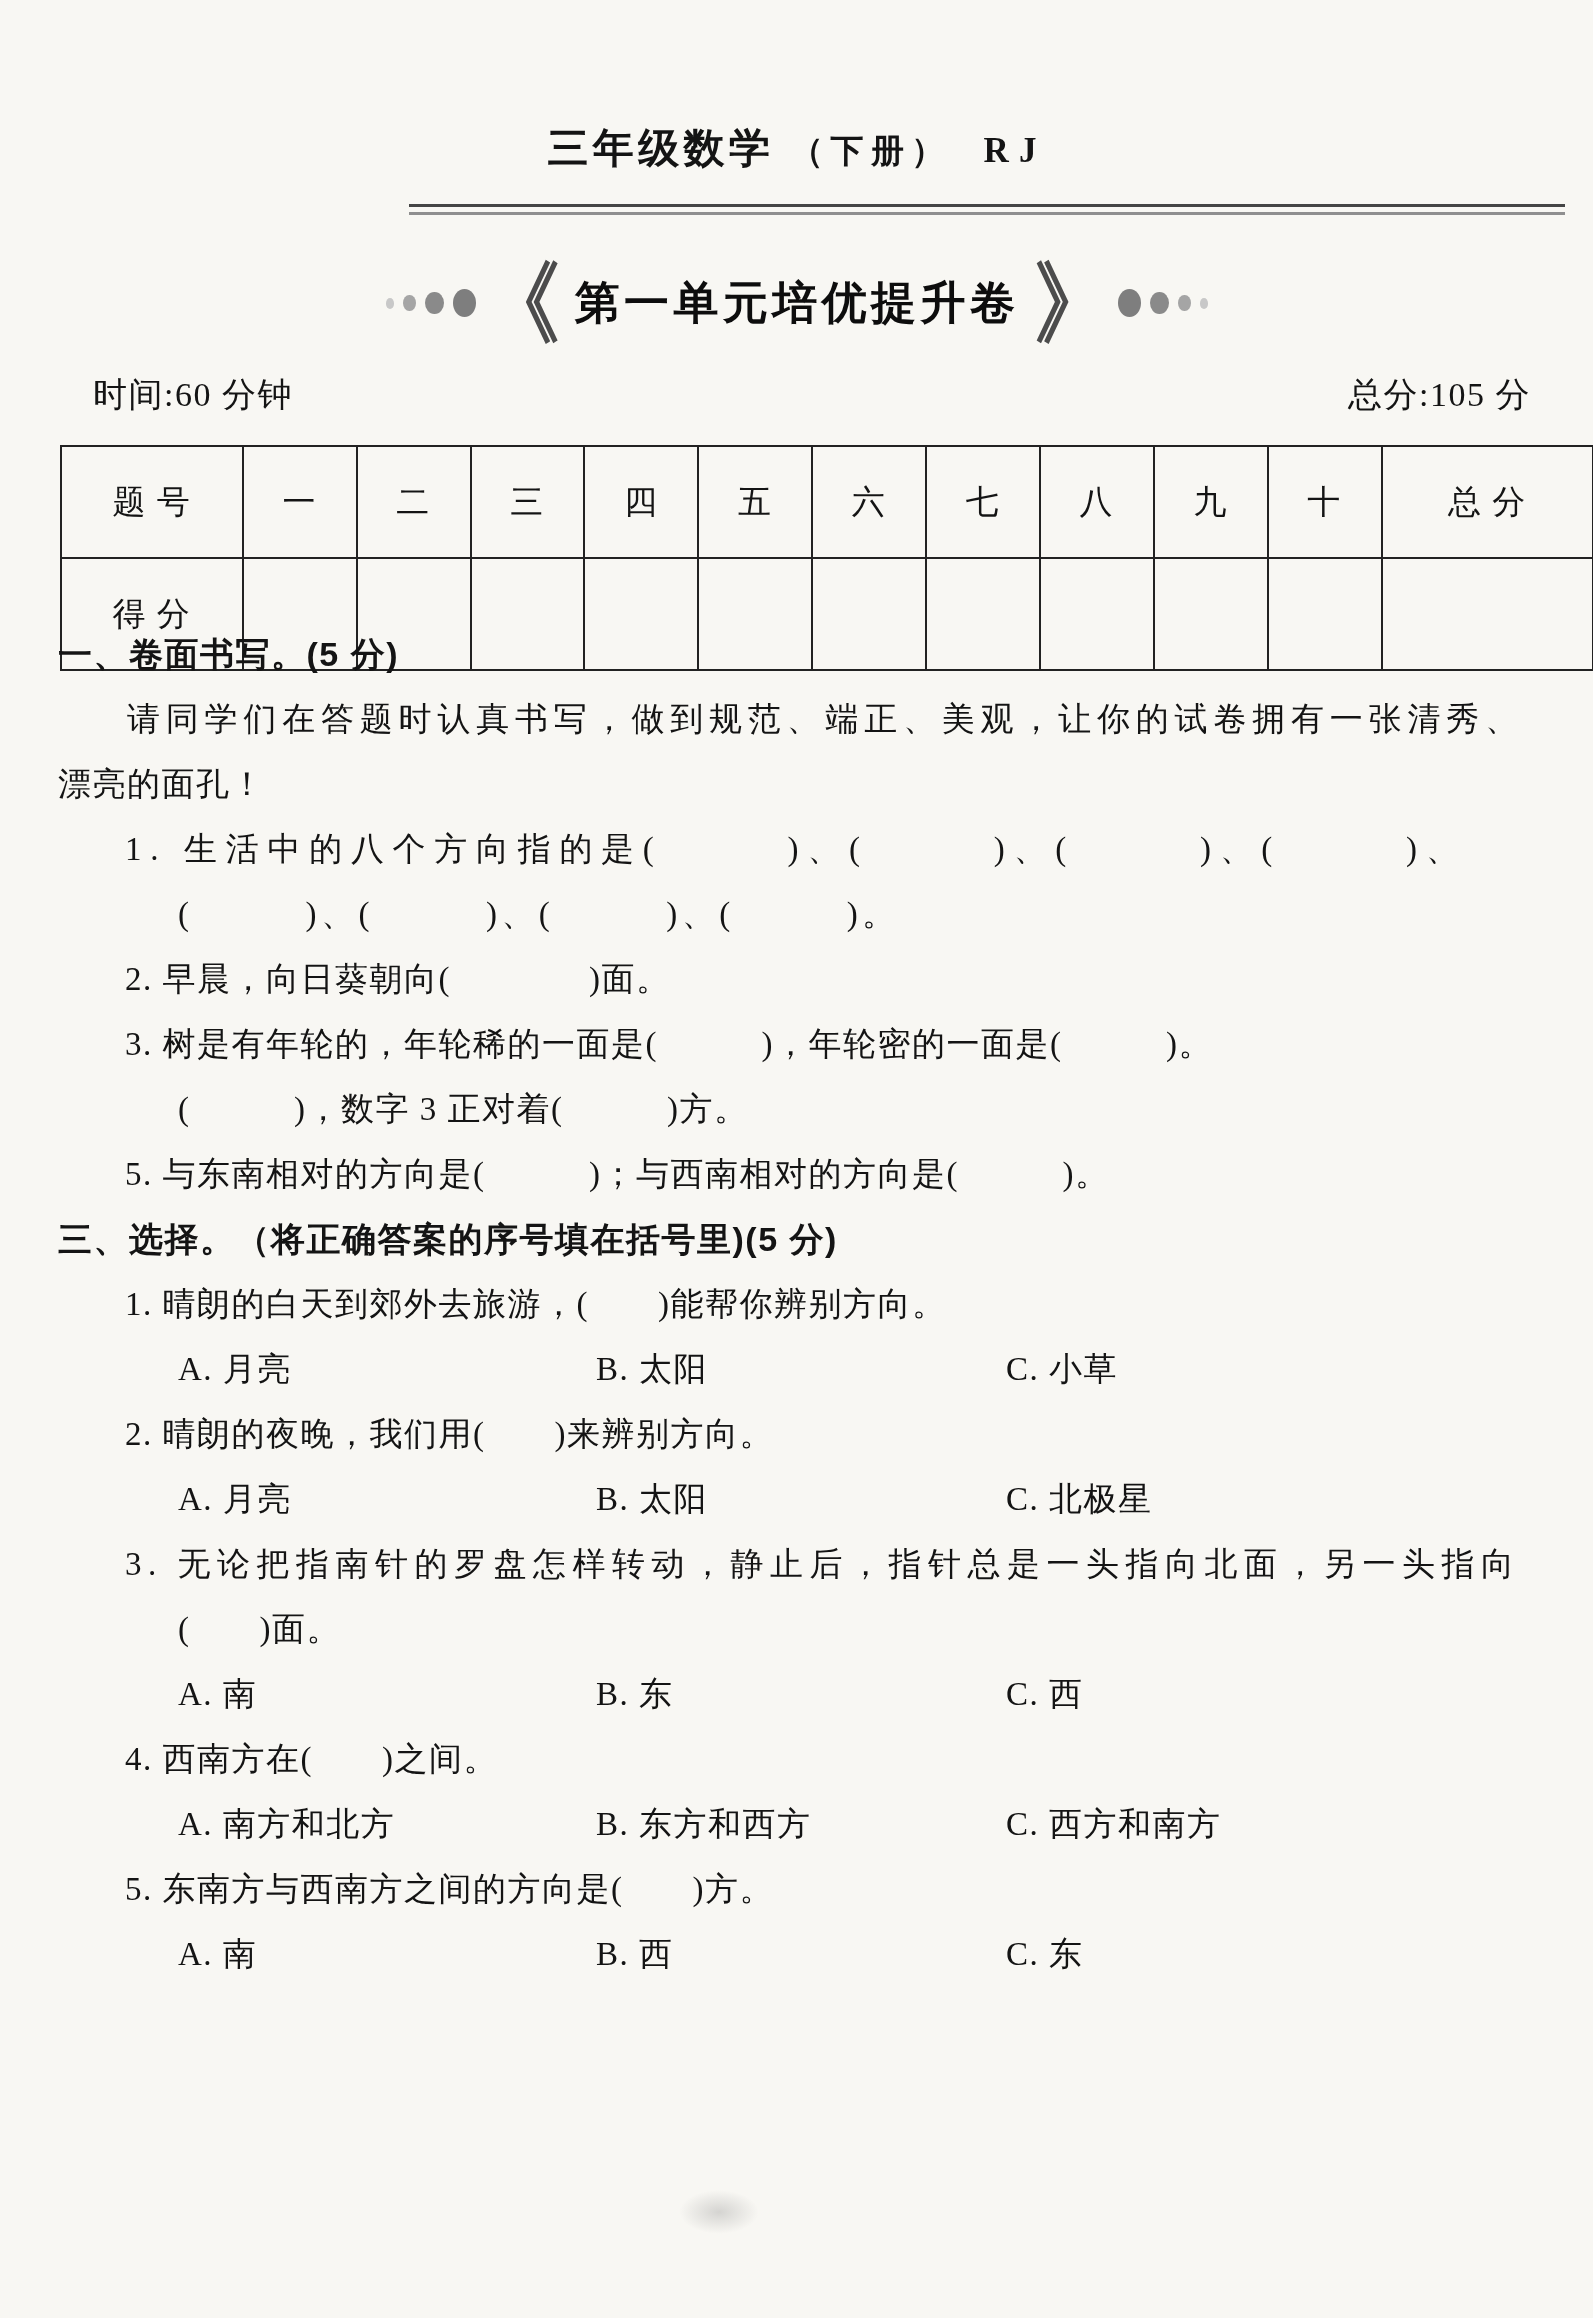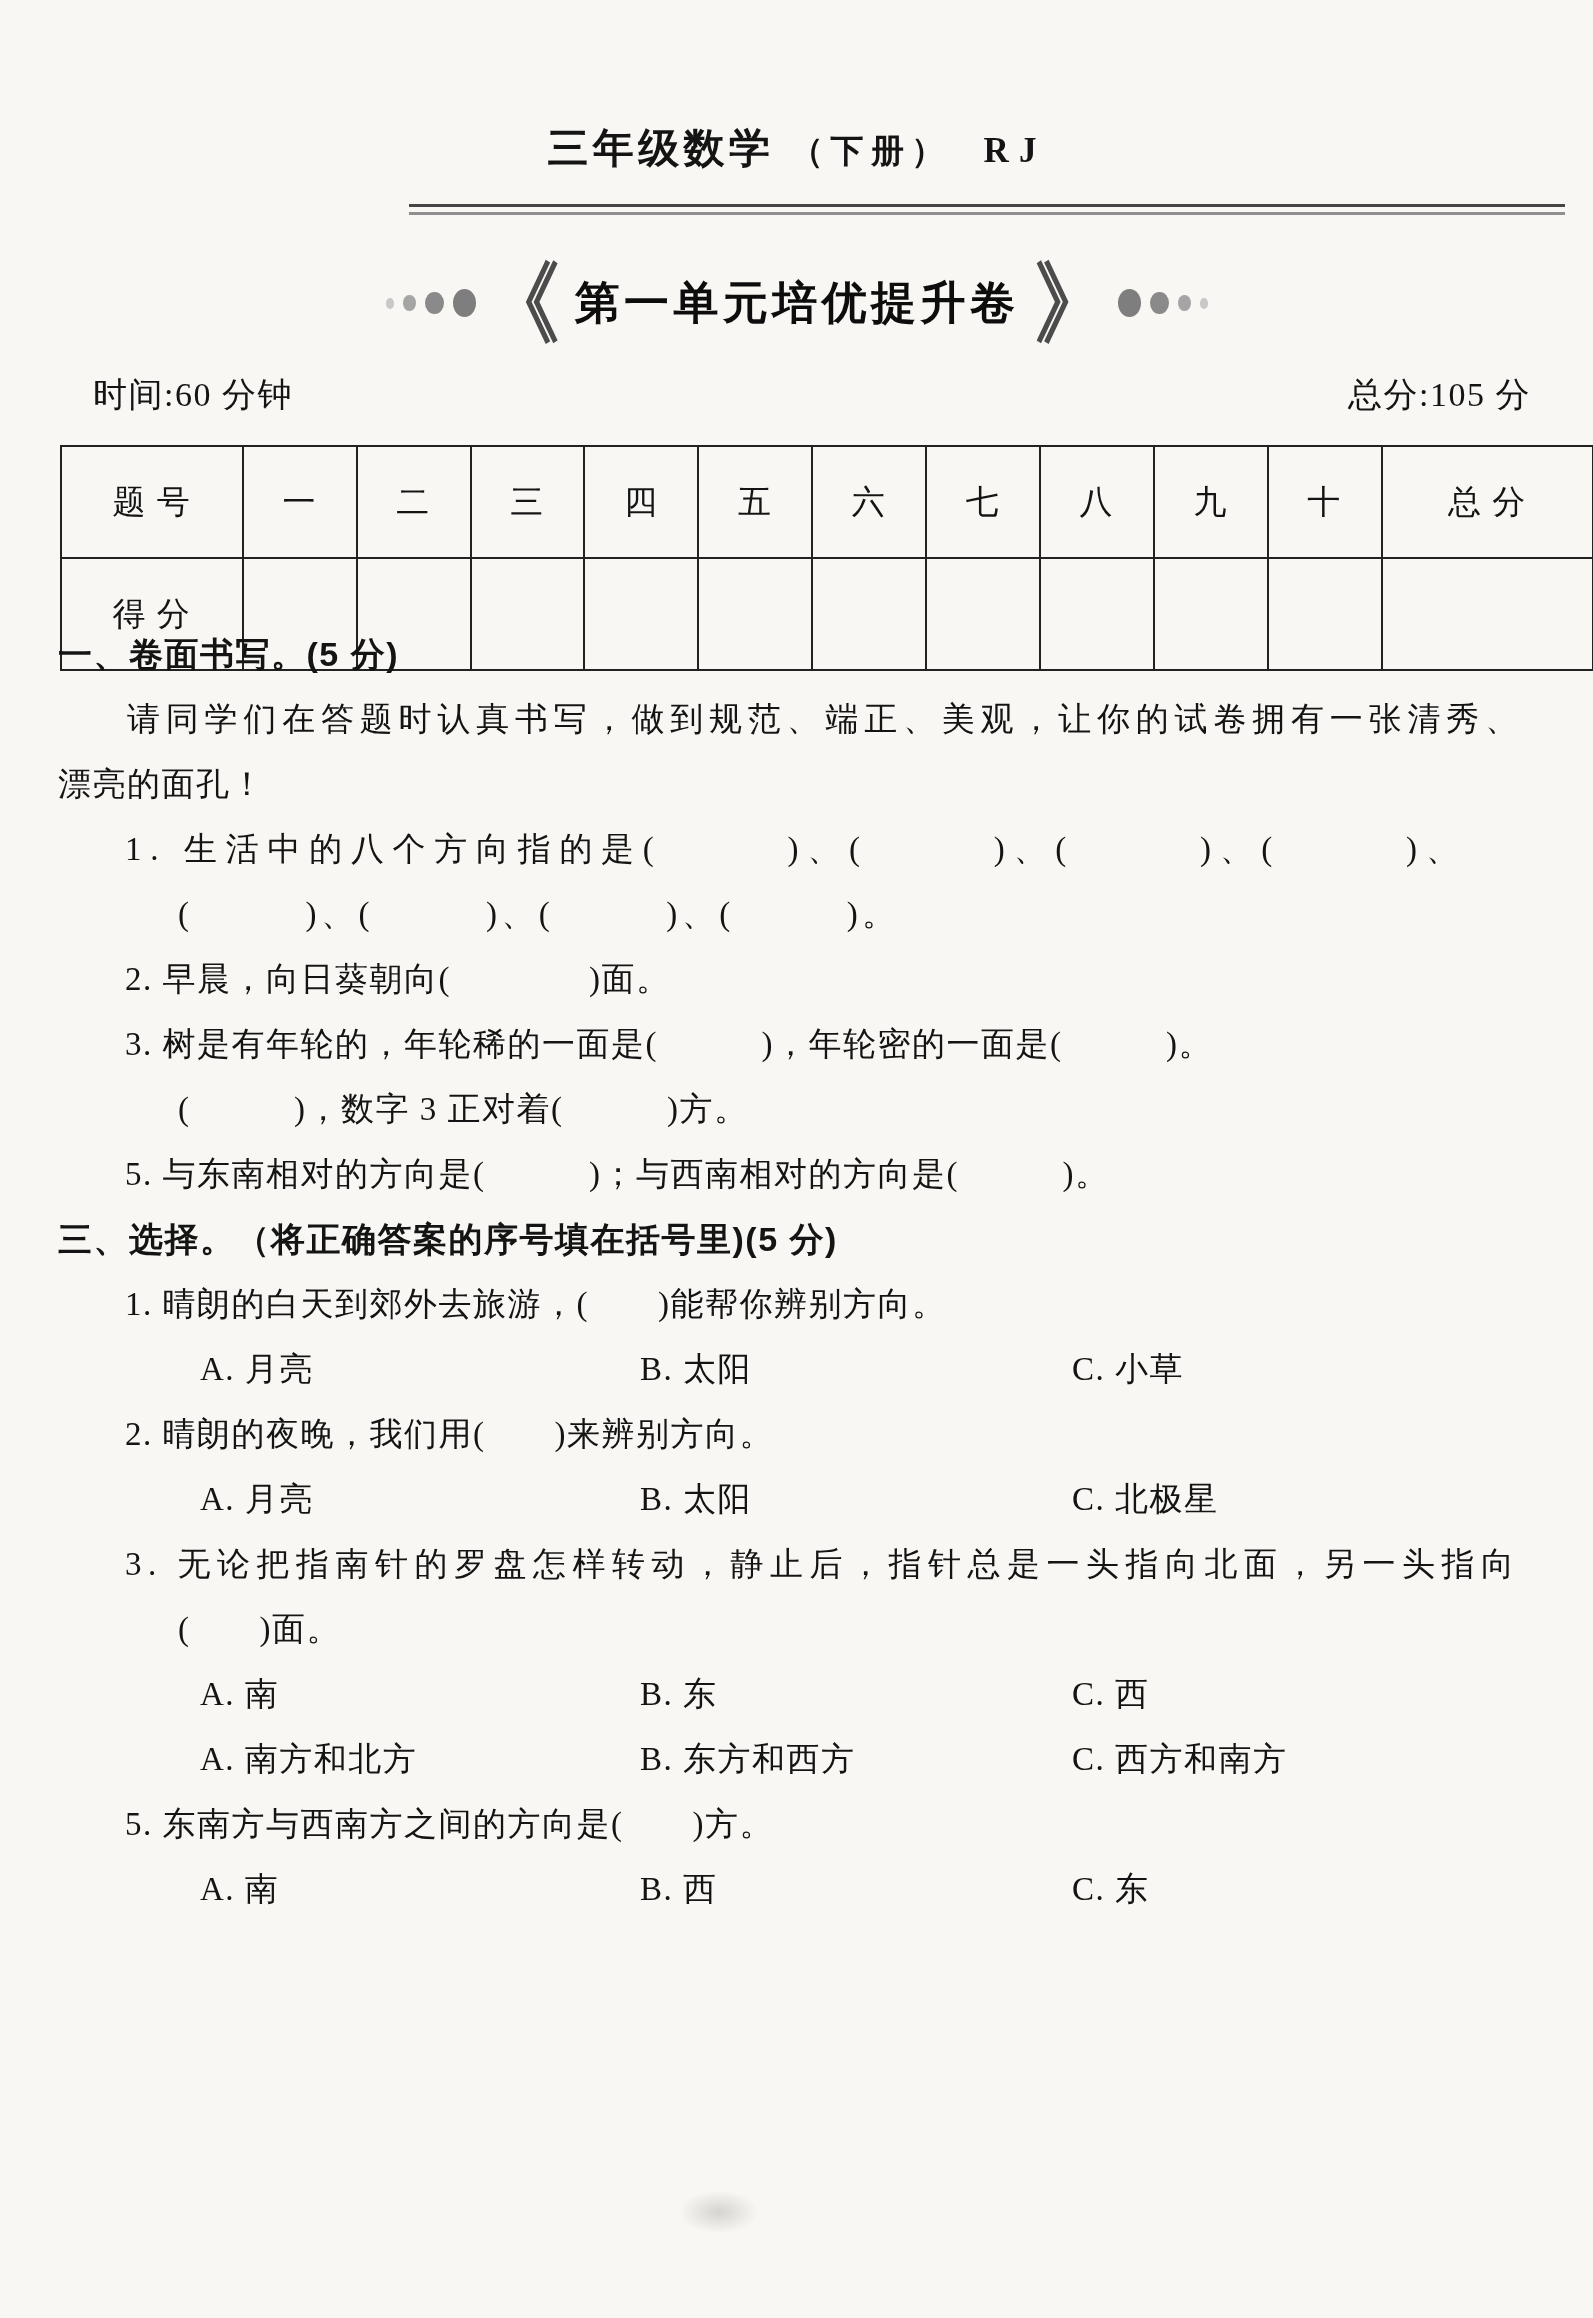--- a/index.html
+++ b/index.html
@@ -76,21 +76,21 @@
   }
   .ind-para{padding-left:69px;}
   .ind1{padding-left:67px;}
   .ind2{padding-left:120px;}
   .ls6{letter-spacing:4.4px;}
   .ls8{letter-spacing:5.8px;}
   .ls9{letter-spacing:6.5px;}
   .ls12{letter-spacing:8.7px;}
   .ls16{letter-spacing:11.6px;}
   .opts{display:flex;}
-  .opts .o{display:inline-block;margin-left:22px;}
+  .opts .o{display:inline-block;}
   .opts .o1{width:418px;}
   .opts .o2{width:410px;}
   .smudge{
     position:absolute; left:679px; top:2190px; width:80px; height:44px;
     background:radial-gradient(ellipse at center, rgba(120,120,120,.28), rgba(120,120,120,0) 70%);
   }
 </style>
 </head>
 <body>
 
@@ -187,20 +187,21 @@
     </div>
 
     <div class="line ind1 ls9">3. 无论把指南针的罗盘怎样转动，静止后，指针总是一头指向北面，另一头指向</div>
     <div class="line ind2">(　　)面。</div>
     <div class="line ind2 opts">
       <span class="o o1">A. 南</span>
       <span class="o o2">B. 东</span>
       <span class="o">C. 西</span>
     </div>
 
+    <div class="line ind1">4. 西南方在(　　)之间。</div>
     <div class="line ind2 opts">
       <span class="o o1">A. 南方和北方</span>
       <span class="o o2">B. 东方和西方</span>
       <span class="o">C. 西方和南方</span>
     </div>
 
     <div class="line ind1">5. 东南方与西南方之间的方向是(　　)方。</div>
     <div class="line ind2 opts">
       <span class="o o1">A. 南</span>
       <span class="o o2">B. 西</span>

